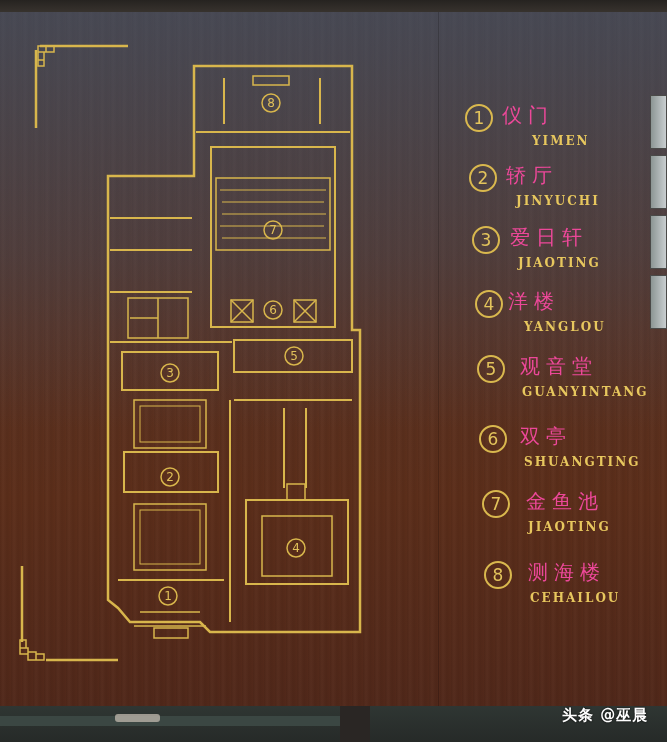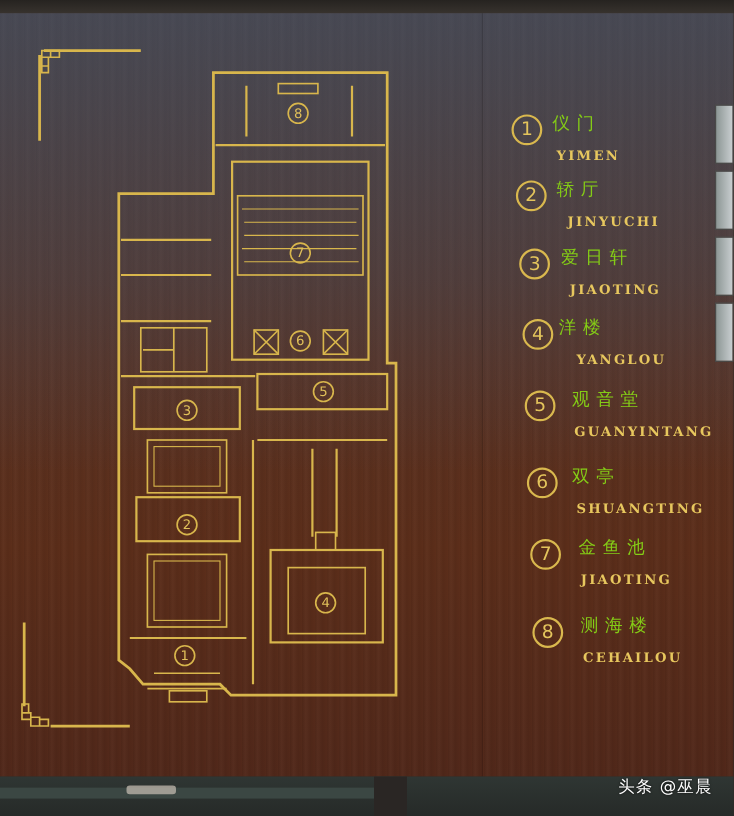--- a/index.html
+++ b/index.html
@@ -14,23 +14,23 @@
   .bottom{position:absolute;left:0;top:706px;width:667px;height:36px;background:linear-gradient(#2f3633,#262a28);}
   .bottom .b1{position:absolute;left:0;top:10px;width:340px;height:10px;background:#3b4743;}
   .bottom .post{position:absolute;left:340px;top:0;width:30px;height:36px;background:#2a2624;}
   .bottom .chip{position:absolute;left:115px;top:8px;width:45px;height:8px;background:#b9b2a8;border-radius:3px;opacity:.8;}
   .windows{position:absolute;left:650px;top:95px;width:17px;height:240px;}
   .windows div{height:52px;margin-bottom:6px;background:linear-gradient(90deg,#8c9694,#c9ced0);border:1px solid #4a4a48;}
   svg.plan{position:absolute;left:0;top:0;}
   .legend{position:absolute;left:460px;top:98px;width:200px;}
   .entry{position:absolute;left:0;height:50px;}
   .entry .num{position:absolute;top:0;width:24px;height:24px;border:2px solid #d9b84e;border-radius:50%;color:#e3c45c;font-size:17px;line-height:24px;text-align:center;font-family:"DejaVu Sans",sans-serif;}
-  .entry .zh{position:absolute;top:-2px;color:#84cc16;font-size:16px;letter-spacing:6px;white-space:nowrap;font-family:"DejaVu Sans",sans-serif;}
+  .entry .zh{position:absolute;top:-2px;color:#ec4899;font-size:20px;letter-spacing:6px;white-space:nowrap;font-family:"DejaVu Sans",sans-serif;}
   .entry .py{position:absolute;top:30px;color:#e7c75e;font-size:12px;letter-spacing:2px;white-space:nowrap;font-family:"DejaVu Serif",serif;font-weight:bold;}
-  .watermark{position:absolute;left:562px;top:706px;color:#ffffff;font-size:15px;font-weight:normal;letter-spacing:1px;white-space:nowrap;text-shadow:0 0 2px #000;}
+  .watermark{position:absolute;left:562px;top:706px;color:#ffffff;font-size:15px;font-weight:bold;letter-spacing:1px;white-space:nowrap;text-shadow:0 0 2px #000;}
 </style>
 </head>
 <body>
 
 <div class="topstrip"></div>
 <div class="board"></div>
 <div class="seam"></div>
 <div class="windows">
     <div></div>
     <div></div>
@@ -108,21 +108,21 @@
     <text x="170" y="481">2</text>
     <text x="296" y="552">4</text>
     <text x="168" y="600">1</text>
   </g>
 </svg>
 
 <div class="legend">
   <div class="entry" style="top:6px">
     <div class="num" style="left:5px">1</div>
     <div class="zh" style="left:42px">仪门</div>
-    <div class="py" style="left:46px">YIMEN</div>
+    <div class="py" style="left:72px">YIMEN</div>
   </div>
   <div class="entry" style="top:66px">
     <div class="num" style="left:9px">2</div>
     <div class="zh" style="left:46px">轿厅</div>
     <div class="py" style="left:56px">JINYUCHI</div>
   </div>
   <div class="entry" style="top:128px">
     <div class="num" style="left:12px">3</div>
     <div class="zh" style="left:50px">爱日轩</div>
     <div class="py" style="left:58px">JIAOTING</div>

